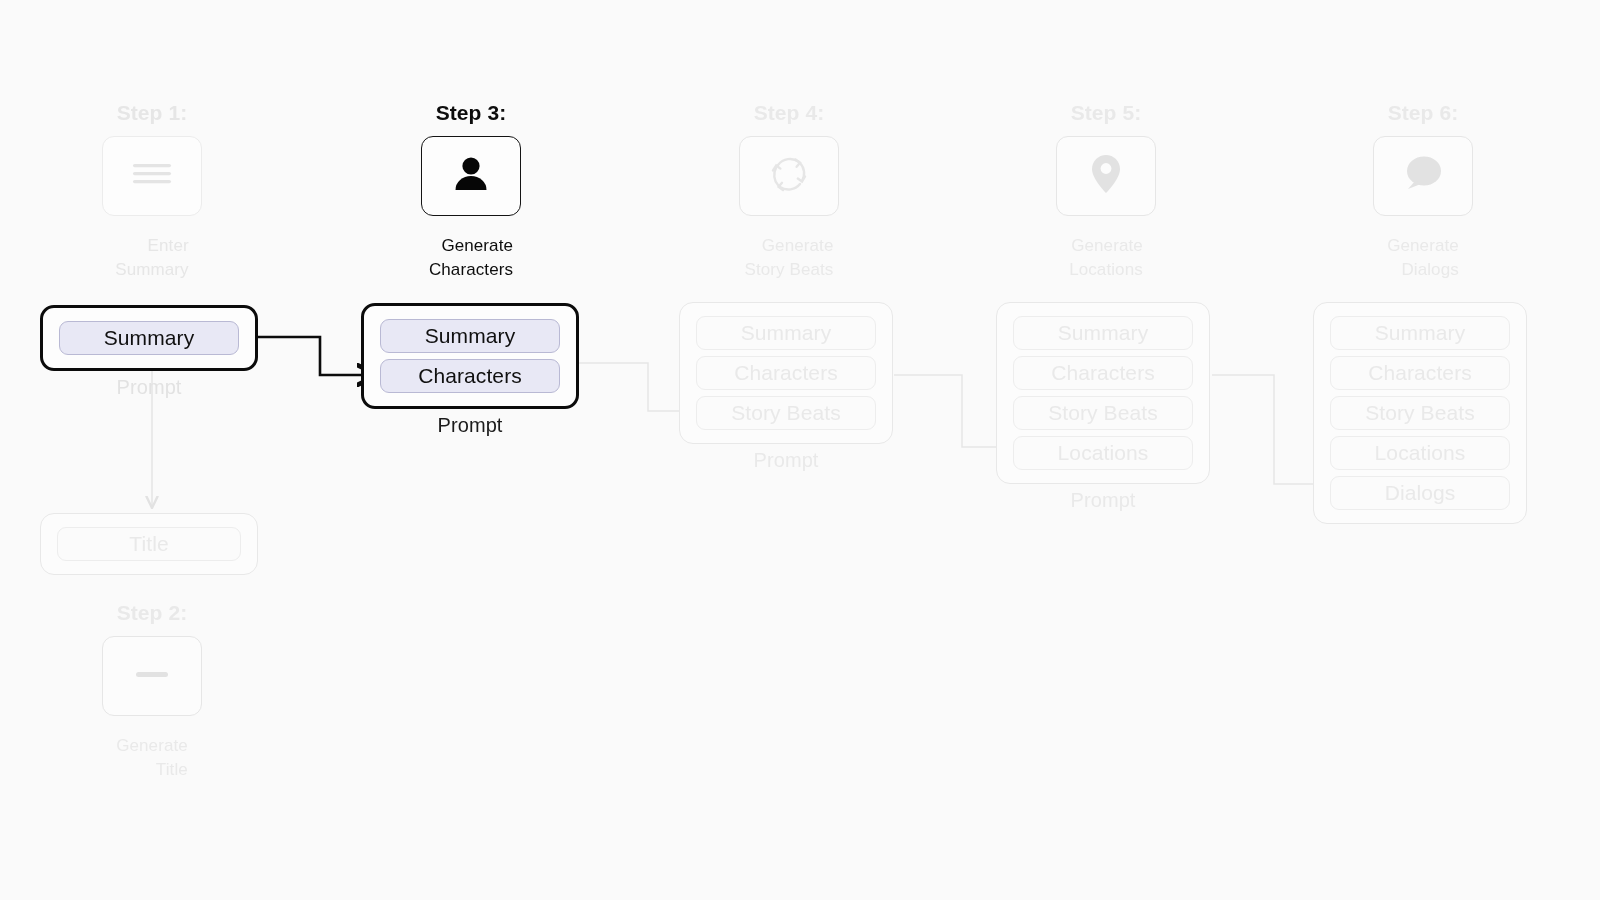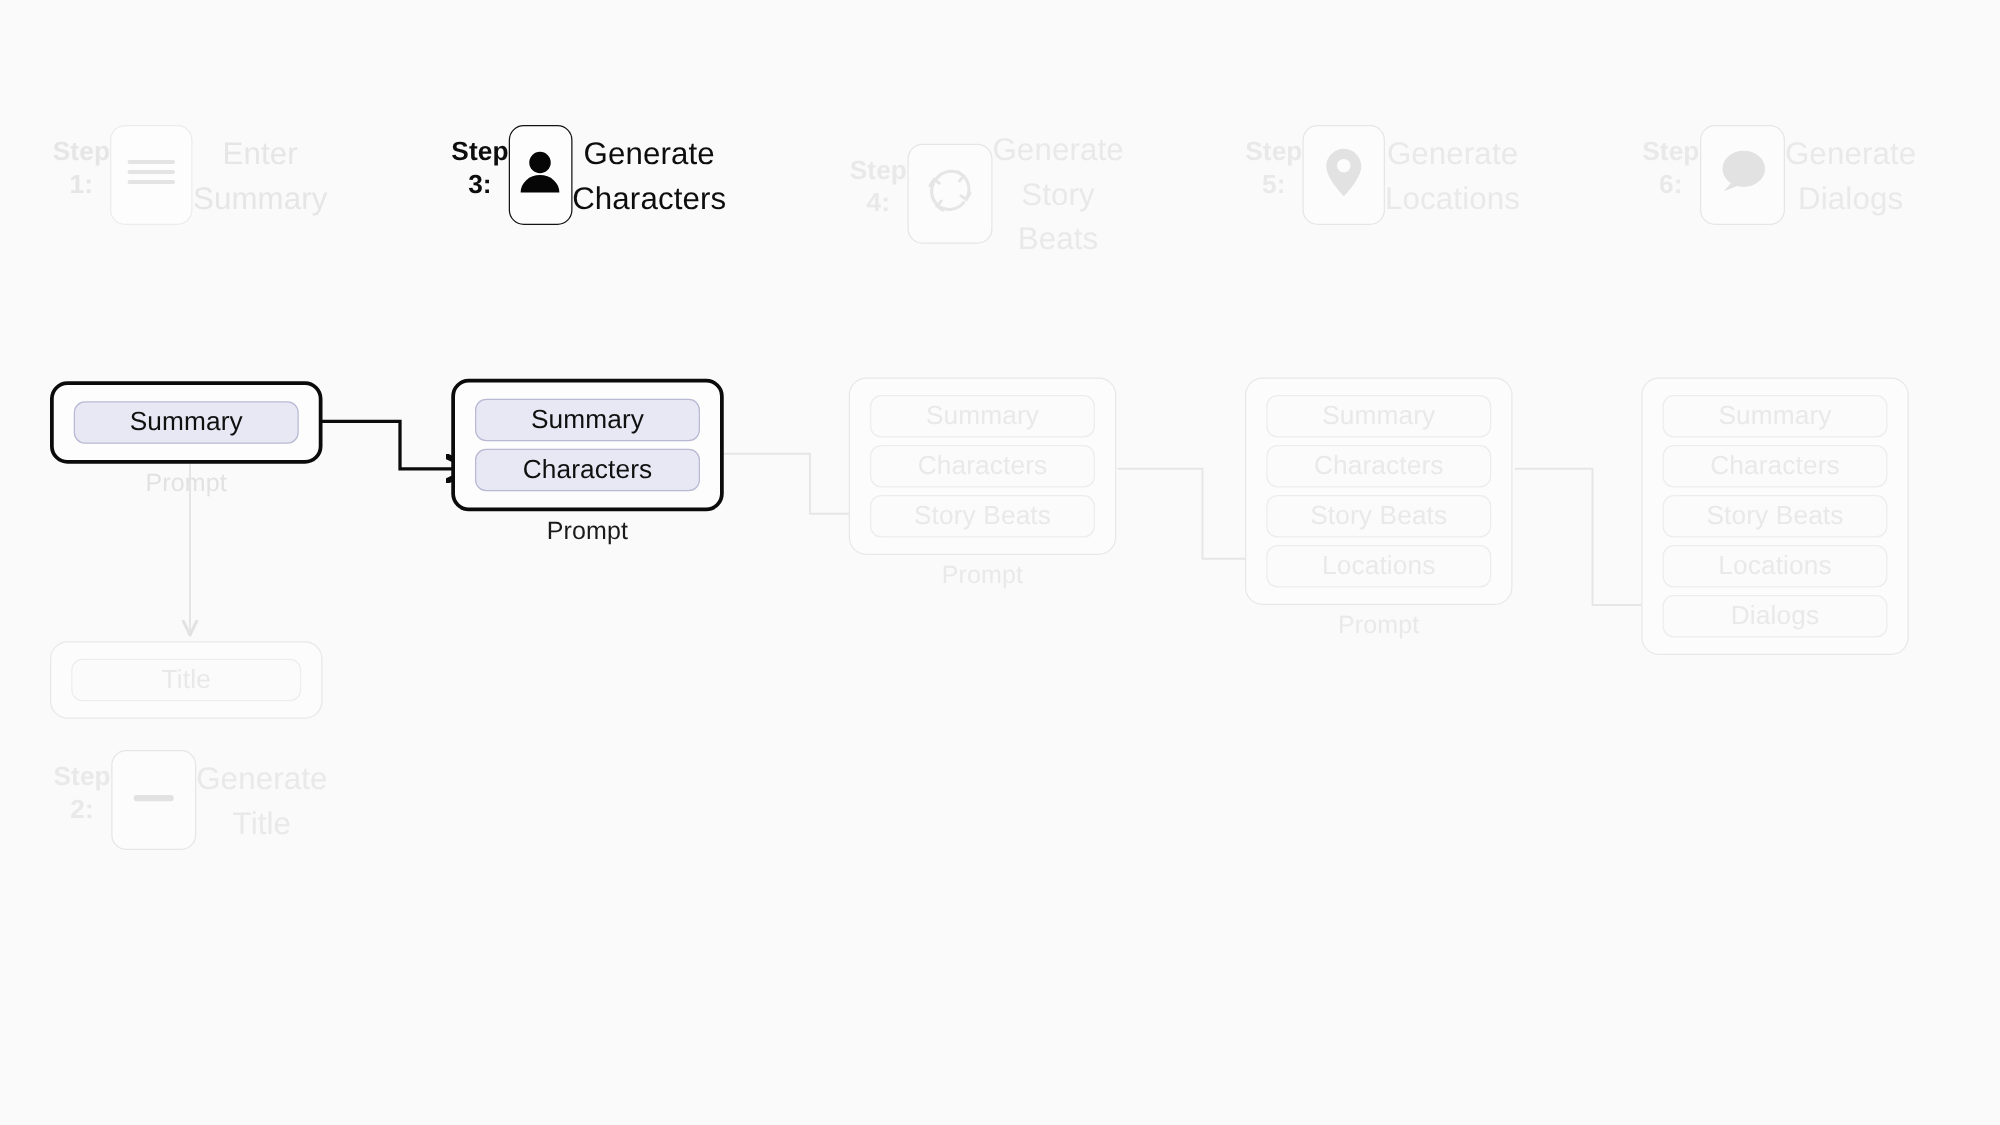--- a/index.html
+++ b/index.html
@@ -11,35 +11,35 @@
   }
   #canvas { position: relative; width: 1600px; height: 900px; }
 
   
   #wires { position: absolute; inset: 0; width: 1600px; height: 900px; z-index: 1; }
 
   
   .step-head {
     position: absolute; z-index: 2;
     width: 220px; text-align: center;
-    display: flex; flex-direction: row; align-items: center;
+    display: flex; flex-direction: column; align-items: center;
   }
   .step-num {
     font-size: 21px; font-weight: bold; letter-spacing: .1px;
     line-height: 1.25; margin-bottom: 10px;
   }
   .icon-tile {
     width: 100px; height: 80px;
     border: 1.4px solid #e6e6e6; border-radius: 12px;
     background: #fcfcfc;
     display: flex; align-items: center; justify-content: center;
   }
   .step-cap {
-    margin-top: 3px;
-    font-size: 25px; line-height: 1.42; letter-spacing: .1px;
+    margin-top: 18px;
+    font-size: 17px; line-height: 1.42; letter-spacing: .1px; text-align: right;
   }
 
   
   .prompt-wrap { position: absolute; z-index: 2; }
   .prompt-box {
     border-radius: 14px;
     background: #fcfcfc;
     border: 1.4px solid #e8e8e8;
     padding: 13px 16px;
     display: flex; flex-direction: column; gap: 6px;

